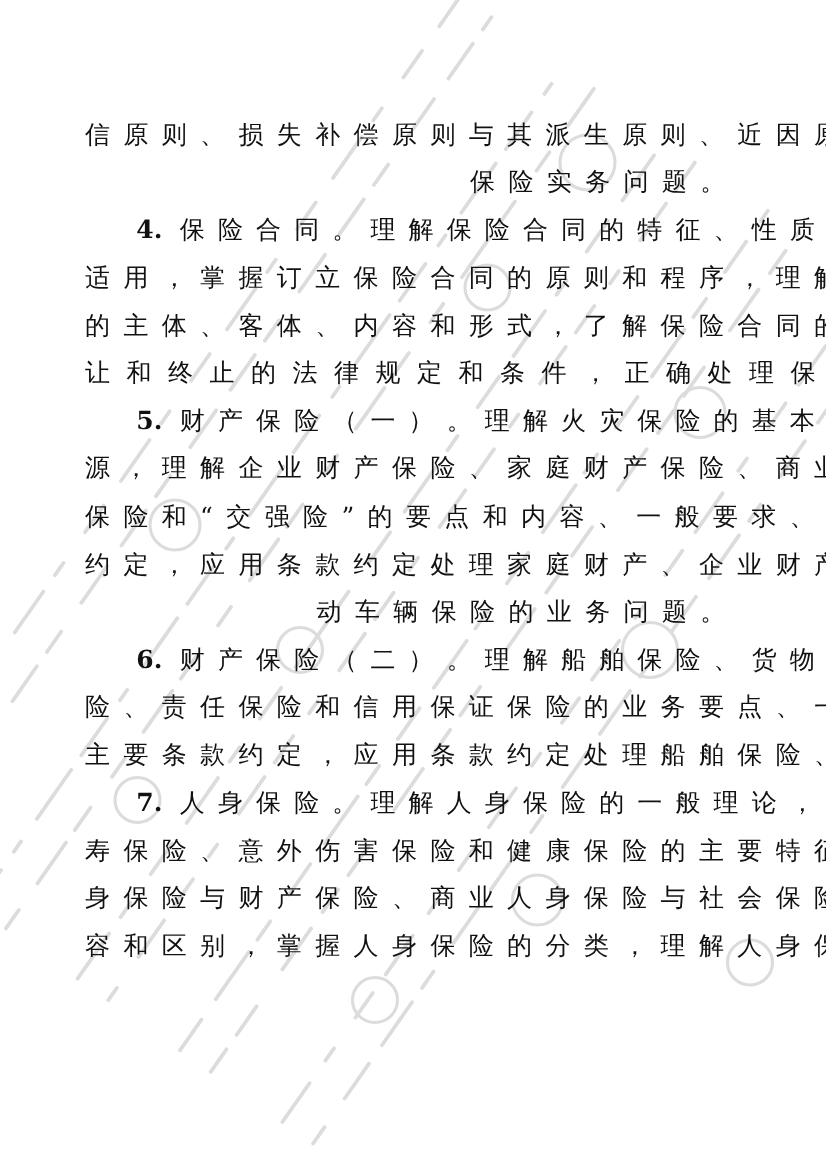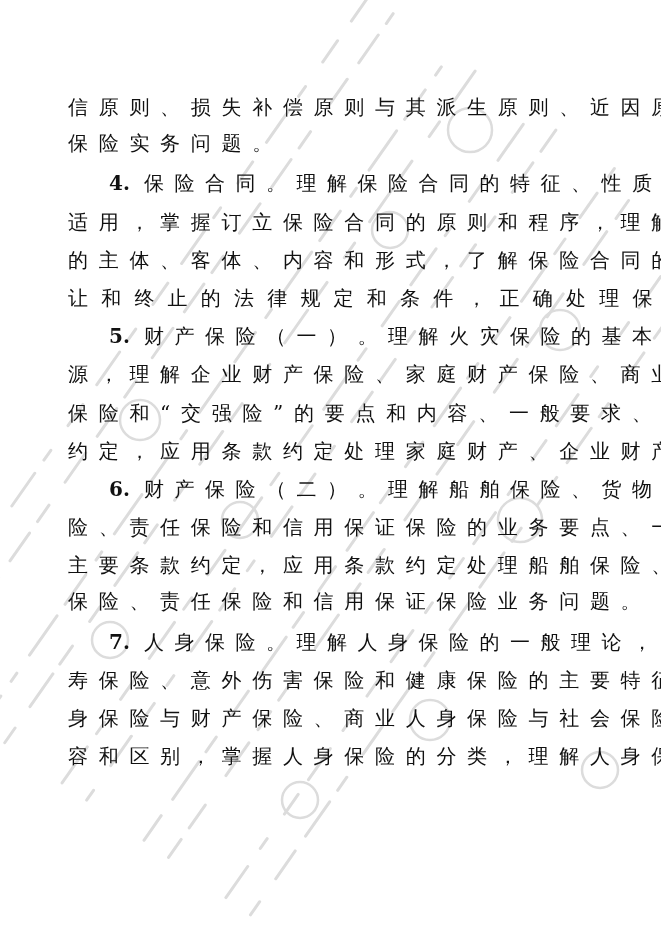--- a/index.html
+++ b/index.html
@@ -32,23 +32,22 @@
     .line {
       height: 38.2px;
       line-height: 38.2px;
       font-size: 20px;
       white-space: nowrap;
       display: flex;
       justify-content: space-between;
       width: 523px;
     }
     .line.last {
-      justify-content: flex-start;
+      justify-content: flex-end;
       letter-spacing: 10.7px;
-      font-family: Liberation Mono, monospace;
     }
     .line.indent {
       padding-left: 41px;
       width: 482px;
     }
     .num {
       font-weight: bold;
     }
   </style>
 </head>
@@ -117,35 +116,35 @@
     </div>
     <div class="line">
         <span style="letter-spacing:10.7px">源，理解企业财产保险、家庭财产保险、商业机动车辆</span>
       </div>
     <div class="line">
         <span style="letter-spacing:10.7px">保险和“交强险”的要点和内容、一般要求、主要条款</span>
       </div>
     <div class="line">
         <span style="letter-spacing:10.7px">约定，应用条款约定处理家庭财产、企业财产保险和机</span>
       </div>
+    <div class="line last">
+        <span>动车辆保险的业务问题。</span>
+      </div>
   </section>
 
   <section>
     <div class="line indent" style="justify-content:flex-start">
       <span class="num" style="margin-right:14px">6.</span>
         <span style="letter-spacing:10.5px">财产保险（二）。理解船舶保险、货物运输保</span>
     </div>
     <div class="line">
         <span style="letter-spacing:10.7px">险、责任保险和信用保证保险的业务要点、一般要求、</span>
       </div>
     <div class="line">
         <span style="letter-spacing:10.7px">主要条款约定，应用条款约定处理船舶保险、货物运输</span>
-      </div>
-    <div class="line last">
-        <span>保险、责任保险和信用保证保险业务问题。</span>
       </div>
   </section>
 
   <section>
     <div class="line indent" style="justify-content:flex-start">
       <span class="num" style="margin-right:14px">7.</span>
         <span style="letter-spacing:10.5px">人身保险。理解人身保险的一般理论，掌握人</span>
     </div>
     <div class="line">
         <span style="letter-spacing:10.7px">寿保险、意外伤害保险和健康保险的主要特征，理解人</span>

